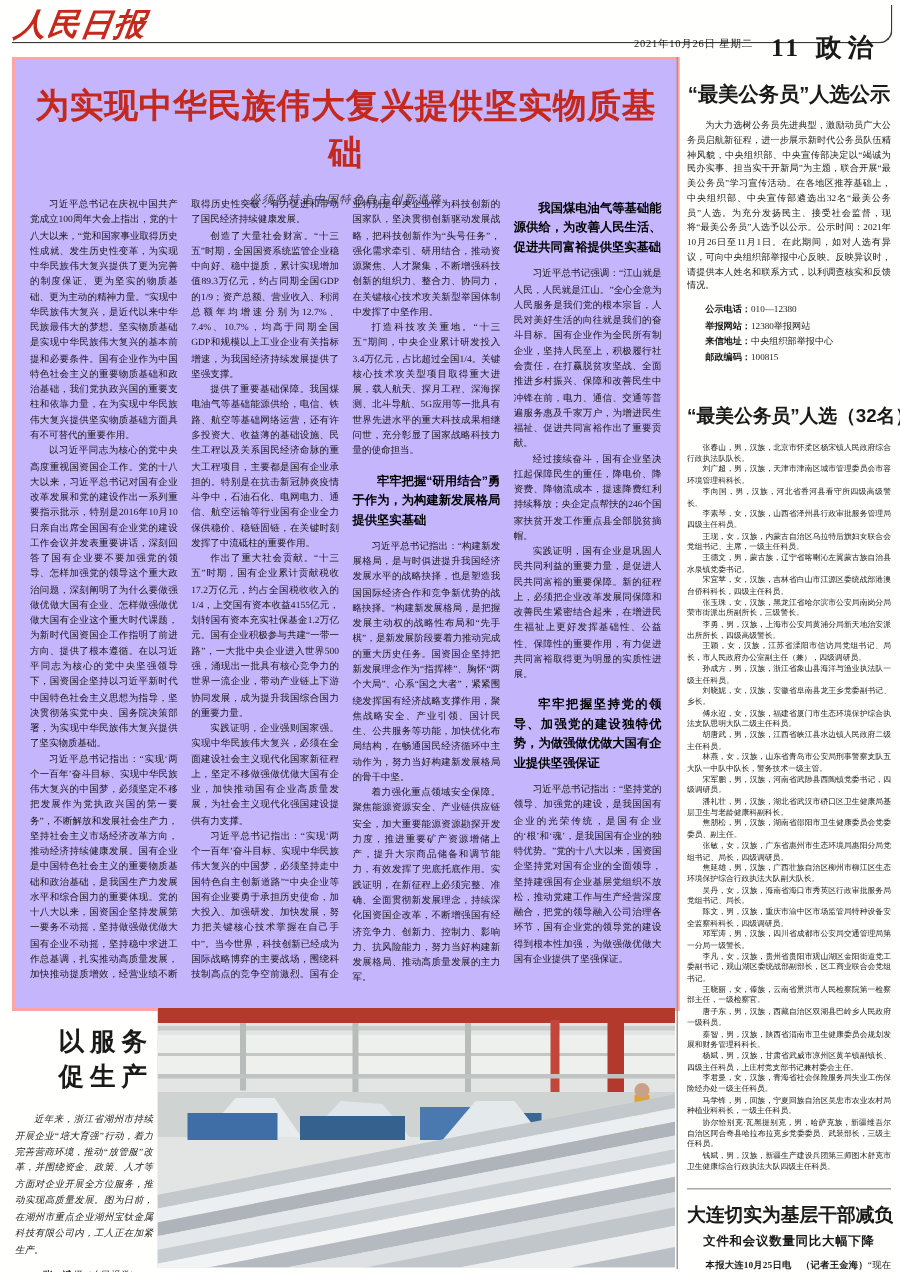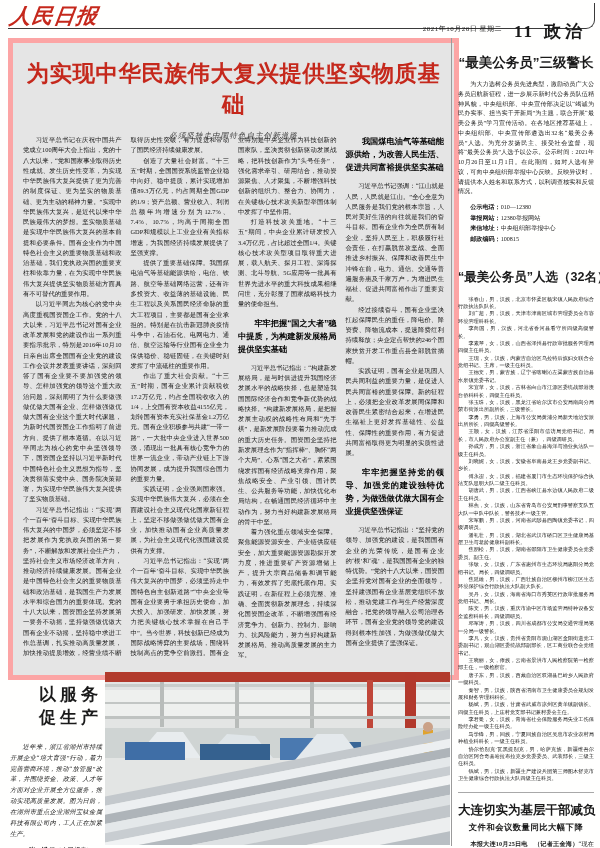--- a/index.html
+++ b/index.html
@@ -10,21 +10,21 @@
   .masthead{position:absolute;left:0;top:0;width:600px;height:32px;}
   .mast-rule{position:absolute;left:8px;right:5px;top:3px;height:25px;
              border-bottom:1.4px solid #3a3a3a;border-right:1.4px solid #3a3a3a;border-bottom-right-radius:9px;}
   .logo{position:absolute;left:10px;top:2px;font-family:"DejaVu Serif",serif;font-style:italic;font-weight:bold;
         font-size:21px;color:var(--accent);transform:skewX(-8deg);letter-spacing:1px;}
   .mast-right{position:absolute;right:14px;top:20px;text-align:right;white-space:nowrap;}
   .mast-date{font-size:7px;color:#222;vertical-align:6px;margin-right:8px;letter-spacing:.5px;}
   .mast-pageno{font-size:17px;font-weight:600;letter-spacing:2px;margin-right:6px;}
   .mast-section{font-size:17px;font-weight:600;letter-spacing:4px;}
   
-  .main-box{position:absolute;left:8px;top:38px;width:441px;height:632px;border:5px solid #fca5a5;background:#e5e5e5;}
+  .main-box{position:absolute;left:8px;top:38px;width:441px;height:632px;border:2px solid #fca5a5;background:#c4b5fd;}
   .headline{margin:15px 6px 0;text-align:center;color:var(--accent);
             font-family:"Liberation Sans","DejaVu Sans",sans-serif;font-weight:bold;font-size:22.5px;letter-spacing:.5px;}
   .byline{margin-top:11px;text-align:center;font-size:7.6px;color:#3c3c3c;letter-spacing:1px;font-style:italic;}
   .article-cols{position:absolute;left:10px;right:10px;top:92px;bottom:7px;overflow:hidden;
                 column-count:4;column-gap:9px;column-fill:auto;
                 font-size:6.35px;line-height:1.62;text-align:justify;text-justify:inter-character;color:#161616;}
   .article-cols p{margin:0;text-indent:2em;}
   .article-cols h3{margin:7px 0;font-family:"Liberation Sans","DejaVu Sans",sans-serif;
                    font-size:8.2px;line-height:1.6;font-weight:bold;color:#000;text-indent:2em;text-align:justify;}
   
@@ -76,36 +76,36 @@
     <div class="article-cols">
         <p>习近平总书记在庆祝中国共产党成立100周年大会上指出，党的十八大以来，“党和国家事业取得历史性成就、发生历史性变革，为实现中华民族伟大复兴提供了更为完善的制度保证、更为坚实的物质基础、更为主动的精神力量。”实现中华民族伟大复兴，是近代以来中华民族最伟大的梦想。坚实物质基础是实现中华民族伟大复兴的基本前提和必要条件。国有企业作为中国特色社会主义的重要物质基础和政治基础，我们党执政兴国的重要支柱和依靠力量，在为实现中华民族伟大复兴提供坚实物质基础方面具有不可替代的重要作用。</p>
         <p>以习近平同志为核心的党中央高度重视国资国企工作。党的十八大以来，习近平总书记对国有企业改革发展和党的建设作出一系列重要指示批示，特别是2016年10月10日亲自出席全国国有企业党的建设工作会议并发表重要讲话，深刻回答了国有企业要不要加强党的领导、怎样加强党的领导这个重大政治问题，深刻阐明了为什么要做强做优做大国有企业、怎样做强做优做大国有企业这个重大时代课题，为新时代国资国企工作指明了前进方向、提供了根本遵循。在以习近平同志为核心的党中央坚强领导下，国资国企坚持以习近平新时代中国特色社会主义思想为指导，坚决贯彻落实党中央、国务院决策部署，为实现中华民族伟大复兴提供了坚实物质基础。</p>
         <p>习近平总书记指出：“实现‘两个一百年’奋斗目标、实现中华民族伟大复兴的中国梦，必须坚定不移把发展作为党执政兴国的第一要务”，不断解放和发展社会生产力，坚持社会主义市场经济改革方向，推动经济持续健康发展。国有企业是中国特色社会主义的重要物质基础和政治基础，是我国生产力发展水平和综合国力的重要体现。党的十八大以来，国资国企坚持发展第一要务不动摇，坚持做强做优做大国有企业不动摇，坚持稳中求进工作总基调，扎实推动高质量发展，加快推动提质增效，经营业绩不断取得历史性突破，有力促进和带动了国民经济持续健康发展。</p>
         <p>创造了大量社会财富。“十三五”时期，全国国资系统监管企业稳中向好、稳中提质，累计实现增加值89.3万亿元，约占同期全国GDP的1/9；资产总额、营业收入、利润总额年均增速分别为12.7%、7.4%、10.7%，均高于同期全国GDP和规模以上工业企业有关指标增速，为我国经济持续发展提供了坚强支撑。</p>
         <p>提供了重要基础保障。我国煤电油气等基础能源供给，电信、铁路、航空等基础网络运营，还有许多投资大、收益薄的基础设施、民生工程以及关系国民经济命脉的重大工程项目，主要都是国有企业承担的。特别是在抗击新冠肺炎疫情斗争中，石油石化、电网电力、通信、航空运输等行业国有企业全力保供稳价、稳链固链，在关键时刻发挥了中流砥柱的重要作用。</p>
         <p>作出了重大社会贡献。“十三五”时期，国有企业累计贡献税收17.2万亿元，约占全国税收收入的1/4，上交国有资本收益4155亿元，划转国有资本充实社保基金1.2万亿元。国有企业积极参与共建“一带一路”，一大批中央企业进入世界500强，涌现出一批具有核心竞争力的世界一流企业，带动产业链上下游协同发展，成为提升我国综合国力的重要力量。</p>
         <p>实践证明，企业强则国家强。实现中华民族伟大复兴，必须在全面建设社会主义现代化国家新征程上，坚定不移做强做优做大国有企业，加快推动国有企业高质量发展，为社会主义现代化强国建设提供有力支撑。</p>
         <p>习近平总书记指出：“实现‘两个一百年’奋斗目标、实现中华民族伟大复兴的中国梦，必须坚持走中国特色自主创新道路”“中央企业等国有企业要勇于承担历史使命，加大投入、加强研发、加快发展，努力把关键核心技术掌握在自己手中”。当今世界，科技创新已经成为国际战略博弈的主要战场，围绕科技制高点的竞争空前激烈。国有企业特别是中央企业作为科技创新的国家队，坚决贯彻创新驱动发展战略，把科技创新作为“头号任务”，强化需求牵引、研用结合，推动资源聚焦、人才聚集，不断增强科技创新的组织力、整合力、协同力，在关键核心技术攻关新型举国体制中发挥了中坚作用。</p>
         <p>打造科技攻关重地。“十三五”期间，中央企业累计研发投入3.4万亿元，占比超过全国1/4。关键核心技术攻关型项目取得重大进展，载人航天、探月工程、深海探测、北斗导航、5G应用等一批具有世界先进水平的重大科技成果相继问世，充分彰显了国家战略科技力量的使命担当。</p>
-        <h3>牢牢把握“国之大者”稳中提质，为构建新发展格局提供坚实基础</h3>
+        <h3>牢牢把握“研用结合”勇于作为，为构建新发展格局提供坚实基础</h3>
         <p>习近平总书记指出：“构建新发展格局，是与时俱进提升我国经济发展水平的战略抉择，也是塑造我国国际经济合作和竞争新优势的战略抉择。”构建新发展格局，是把握发展主动权的战略性布局和“先手棋”，是新发展阶段要着力推动完成的重大历史任务。国资国企坚持把新发展理念作为“指挥棒”、胸怀“两个大局”、心系“国之大者”，紧紧围绕发挥国有经济战略支撑作用，聚焦战略安全、产业引领、国计民生、公共服务等功能，加快优化布局结构，在畅通国民经济循环中主动作为，努力当好构建新发展格局的骨干中坚。</p>
         <p>着力强化重点领域安全保障。聚焦能源资源安全、产业链供应链安全，加大重要能源资源勘探开发力度，推进重要矿产资源增储上产，提升大宗商品储备和调节能力，有效发挥了兜底托底作用。实践证明，在新征程上必须完整、准确、全面贯彻新发展理念，持续深化国资国企改革，不断增强国有经济竞争力、创新力、控制力、影响力、抗风险能力，努力当好构建新发展格局、推动高质量发展的主力军。</p>
         <h3>我国煤电油气等基础能源供给，为改善人民生活、促进共同富裕提供坚实基础</h3>
         <p>习近平总书记强调：“江山就是人民，人民就是江山。”全心全意为人民服务是我们党的根本宗旨，人民对美好生活的向往就是我们的奋斗目标。国有企业作为全民所有制企业，坚持人民至上，积极履行社会责任，在打赢脱贫攻坚战、全面推进乡村振兴、保障和改善民生中冲锋在前，电力、通信、交通等普遍服务惠及千家万户，为增进民生福祉、促进共同富裕作出了重要贡献。</p>
         <p>经过接续奋斗，国有企业坚决扛起保障民生的重任，降电价、降资费、降物流成本，提速降费红利持续释放；央企定点帮扶的246个国家扶贫开发工作重点县全部脱贫摘帽。</p>
         <p>实践证明，国有企业是巩固人民共同利益的重要力量，是促进人民共同富裕的重要保障。新的征程上，必须把企业改革发展同保障和改善民生紧密结合起来，在增进民生福祉上更好发挥基础性、公益性、保障性的重要作用，有力促进共同富裕取得更为明显的实质性进展。</p>
         <h3>牢牢把握坚持党的领导、加强党的建设独特优势，为做强做优做大国有企业提供坚强保证</h3>
         <p>习近平总书记指出：“坚持党的领导、加强党的建设，是我国国有企业的光荣传统，是国有企业的‘根’和‘魂’，是我国国有企业的独特优势。”党的十八大以来，国资国企坚持党对国有企业的全面领导，坚持建强国有企业基层党组织不放松，推动党建工作与生产经营深度融合，把党的领导融入公司治理各环节，国有企业党的领导党的建设得到根本性加强，为做强做优做大国有企业提供了坚强保证。</p>
       </div>
   </div>
 
   <div class="v-rule"></div>
 
   <div class="rail">
-    <h2 class="rail-title">“最美公务员”三级警长</h2>
+    <h2 class="rail-title">“最美公务员”人选公示</h2>
     <p>为大力选树公务员先进典型，激励动员广大公务员启航新征程，进一步展示新时代公务员队伍精神风貌，中央组织部、中央宣传部决定以“竭诚为民办实事、担当实干开新局”为主题，联合开展“最美公务员”学习宣传活动。在各地区推荐基础上，中央组织部、中央宣传部遴选出32名“最美公务员”人选。为充分发扬民主、接受社会监督，现将“最美公务员”人选予以公示。公示时间：2021年10月26日至11月1日。在此期间，如对人选有异议，可向中央组织部举报中心反映。反映异议时，请提供本人姓名和联系方式，以利调查核实和反馈情况。</p>
     <div class="contacts">
         <p><b>公示电话：</b>010—12380</p>
         <p><b>举报网站：</b>12380举报网站</p>
         <p><b>来信地址：</b>中央组织部举报中心</p>
         <p><b>邮政编码：</b>100815</p>
       </div>
 
     <h2 class="rail-title2">“最美公务员”人选（32名）</h2>
     <div class="names">

